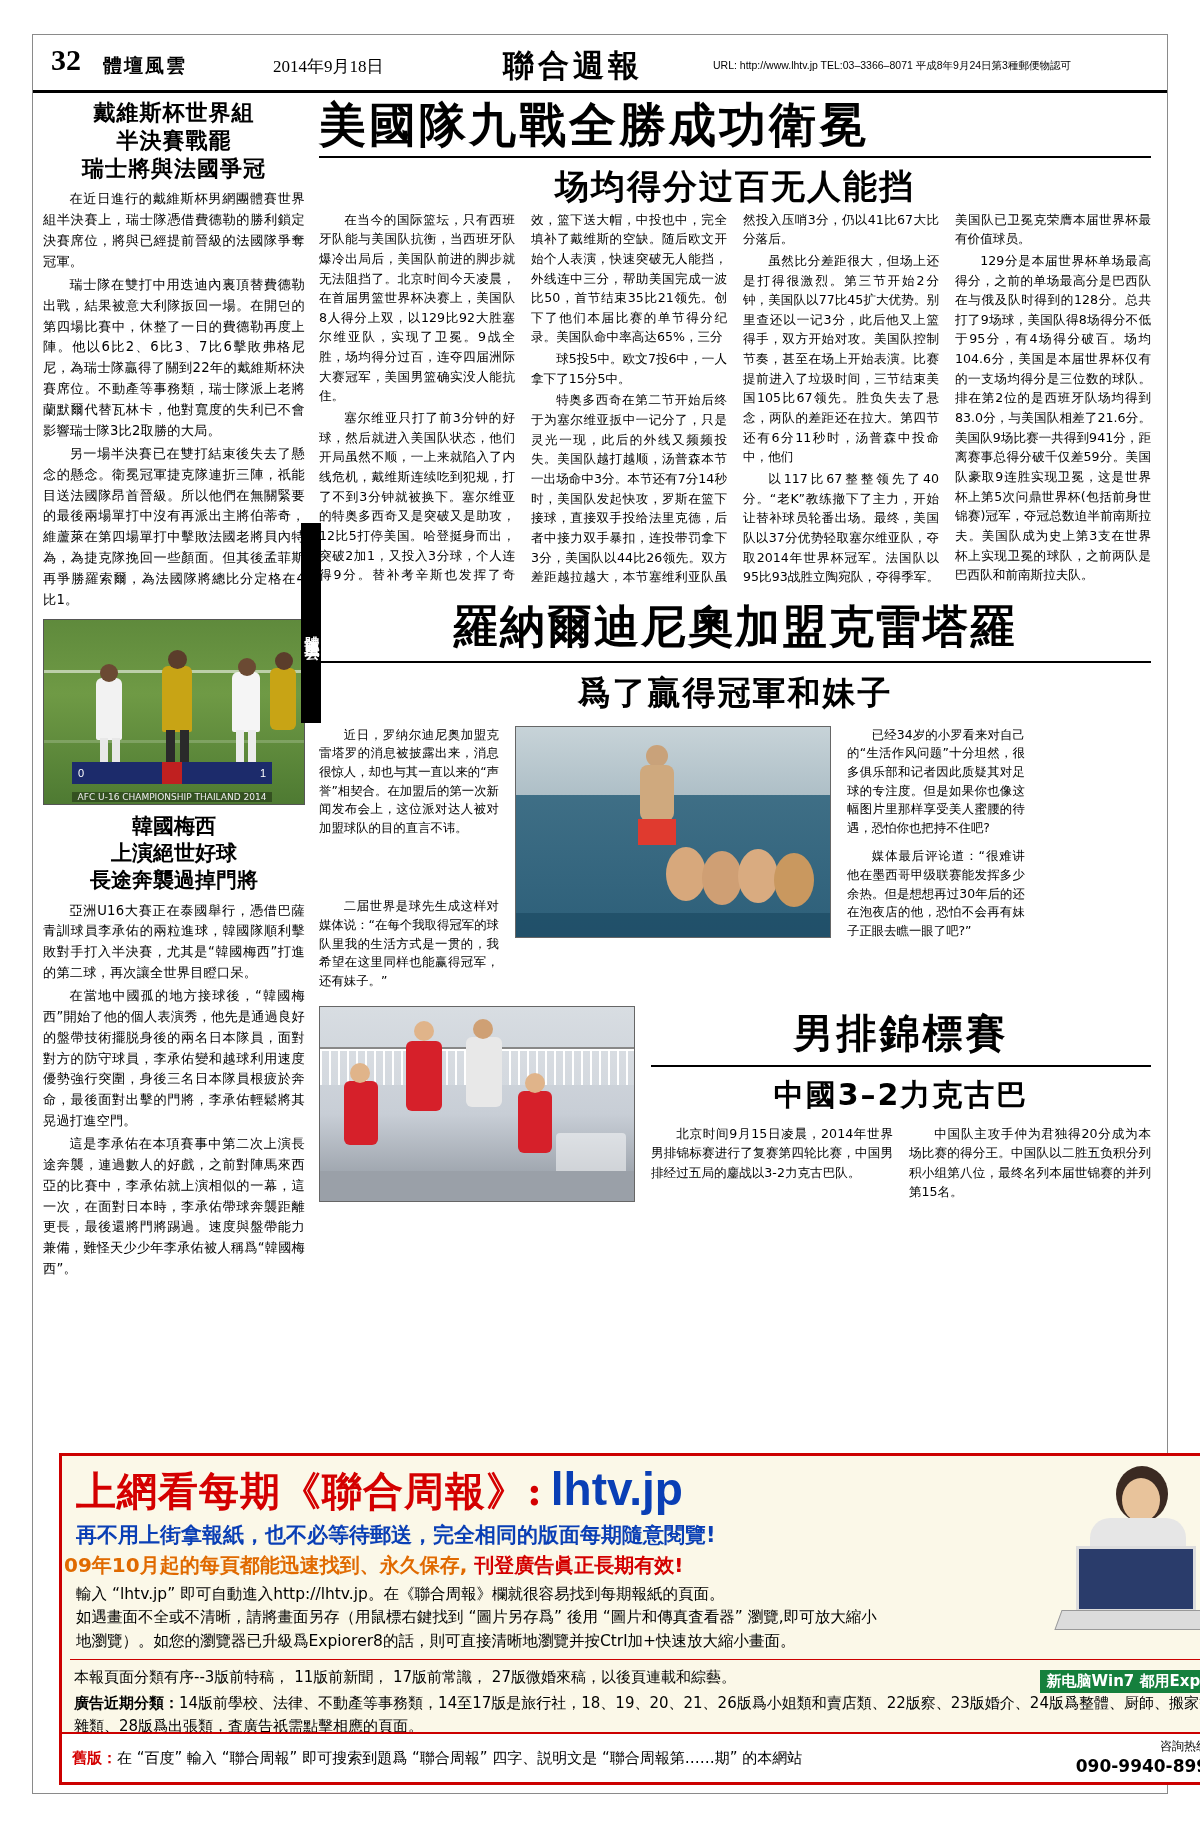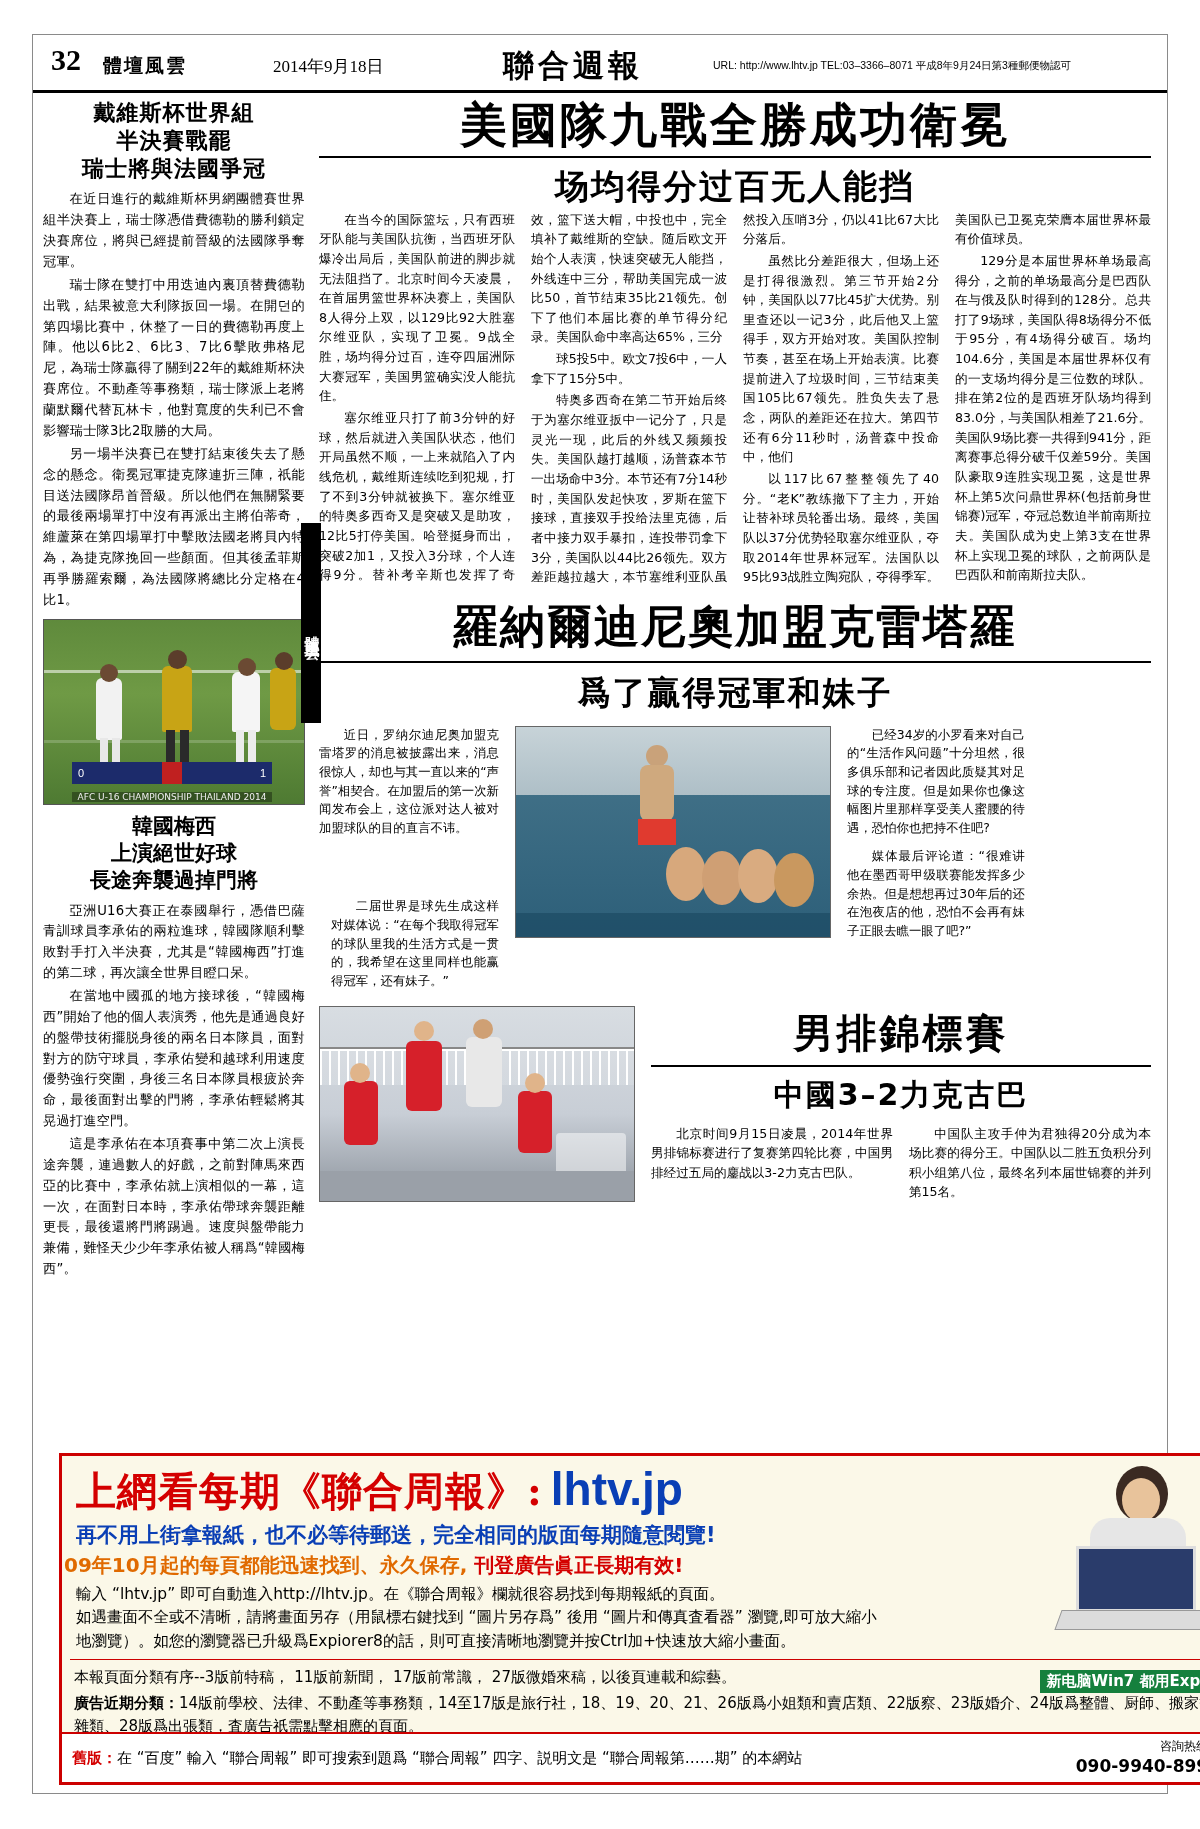--- a/index.html
+++ b/index.html
@@ -137,21 +137,20 @@
     color: #fff;
     writing-mode: vertical-rl;
     text-align: center;
     font-size: 15px;
     font-weight: bold;
     letter-spacing: 3px;
     padding-top: 14px;
   }
   
   .big-headline {
-    text-align: center;
     font-size: 47px;
     font-weight: bold;
     letter-spacing: 3px;
     font-family: "DejaVu Serif", serif;
     line-height: 1.12;
     white-space: nowrap;
   }
   .rule-thin { border-top: 2px solid #000; margin: 4px 0 6px; }
   .sub-headline {
     text-align: center;
@@ -391,21 +390,21 @@
         <p>129分是本届世界杯单场最高得分，之前的单场最高分是巴西队在与俄及队时得到的128分。总共打了9场球，美国队得8场得分不低于95分，有4场得分破百。场均104.6分，美国是本届世界杯仅有的一支场均得分是三位数的球队。排在第2位的是西班牙队场均得到83.0分，与美国队相差了21.6分。美国队9场比赛一共得到941分，距离赛事总得分破千仅差59分。美国队豪取9连胜实现卫冕，这是世界杯上第5次问鼎世界杯(包括前身世锦赛)冠军，夺冠总数迫半前南斯拉夫。美国队成为史上第3支在世界杯上实现卫冕的球队，之前两队是巴西队和前南斯拉夫队。</p>
       </div>
 
       <div class="big-headline2">羅納爾迪尼奧加盟克雷塔羅</div>
       <div class="rule-thin"></div>
       <div class="sub-headline2">爲了贏得冠軍和妹子</div>
 
       <div style="display:flex; gap:16px; align-items:flex-start;">
         <div style="width:180px;" class="caption-sm">
           <p style="text-indent:2em; margin:0 0 6px 0;">近日，罗纳尔迪尼奥加盟克雷塔罗的消息被披露出来，消息很惊人，却也与其一直以来的“声誉”相契合。在加盟后的第一次新闻发布会上，这位派对达人被对加盟球队的目的直言不讳。</p>
-          <p style="text-indent:2em; margin:60px 0 0 12px;">二届世界是球先生成这样对媒体说：“在每个我取得冠军的球队里我的生活方式是一贯的，我希望在这里同样也能赢得冠军，还有妹子。”</p>
+          <p style="text-indent:2em; margin:60px 0 0 0;">二届世界是球先生成这样对媒体说：“在每个我取得冠军的球队里我的生活方式是一贯的，我希望在这里同样也能赢得冠军，还有妹子。”</p>
         </div>
 
         <div class="photo-pool">
           <div style="position:absolute;left:0;top:0;width:100%;height:68px;background:linear-gradient(to bottom,#c7d3d8,#aebfc7);"></div>
 
           <div class="pool-person" style="left:130px; top:18px; width:22px; height:22px; background:#c9a27a;"></div>
           <div style="position:absolute; left:124px; top:38px; width:34px; height:56px; background:#cfa97e; border-radius:8px;"></div>
           <div style="position:absolute; left:122px; top:92px; width:38px; height:26px; background:#e03a2f;"></div>
 
           <div style="position:absolute; left:150px; top:120px; width:160px; height:70px;">

